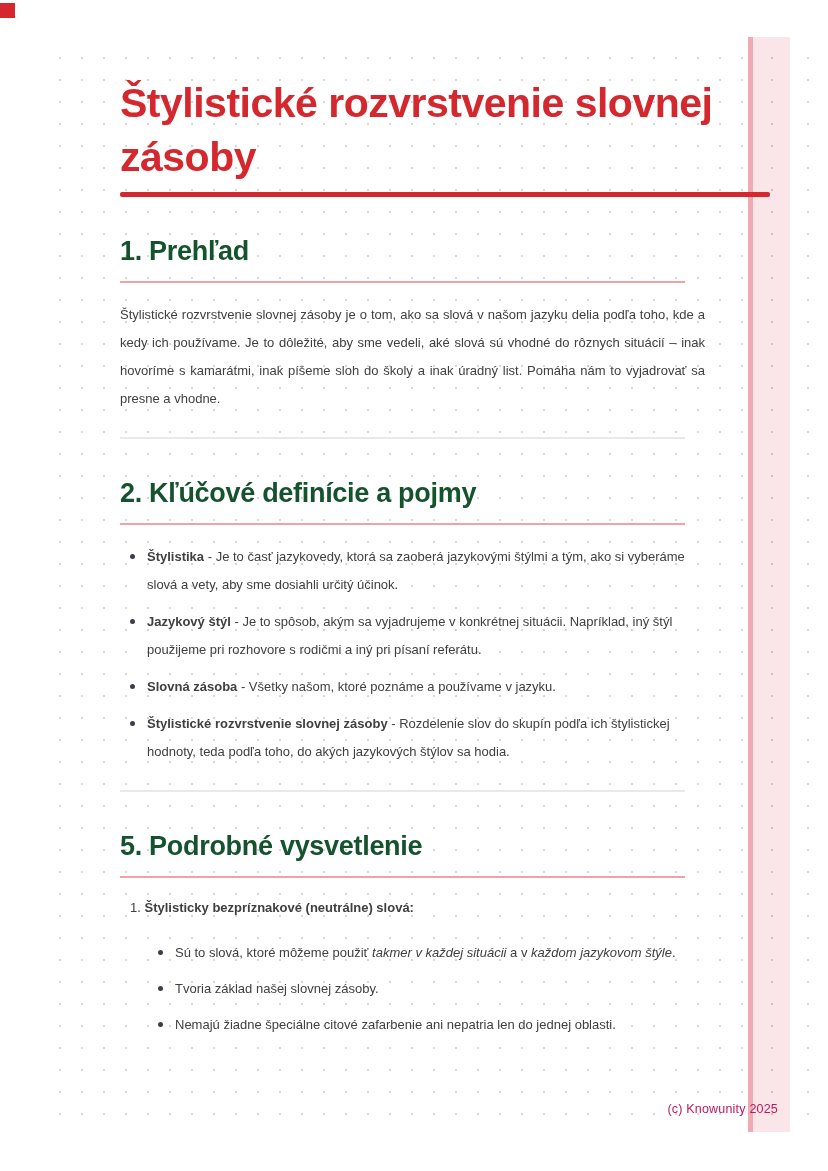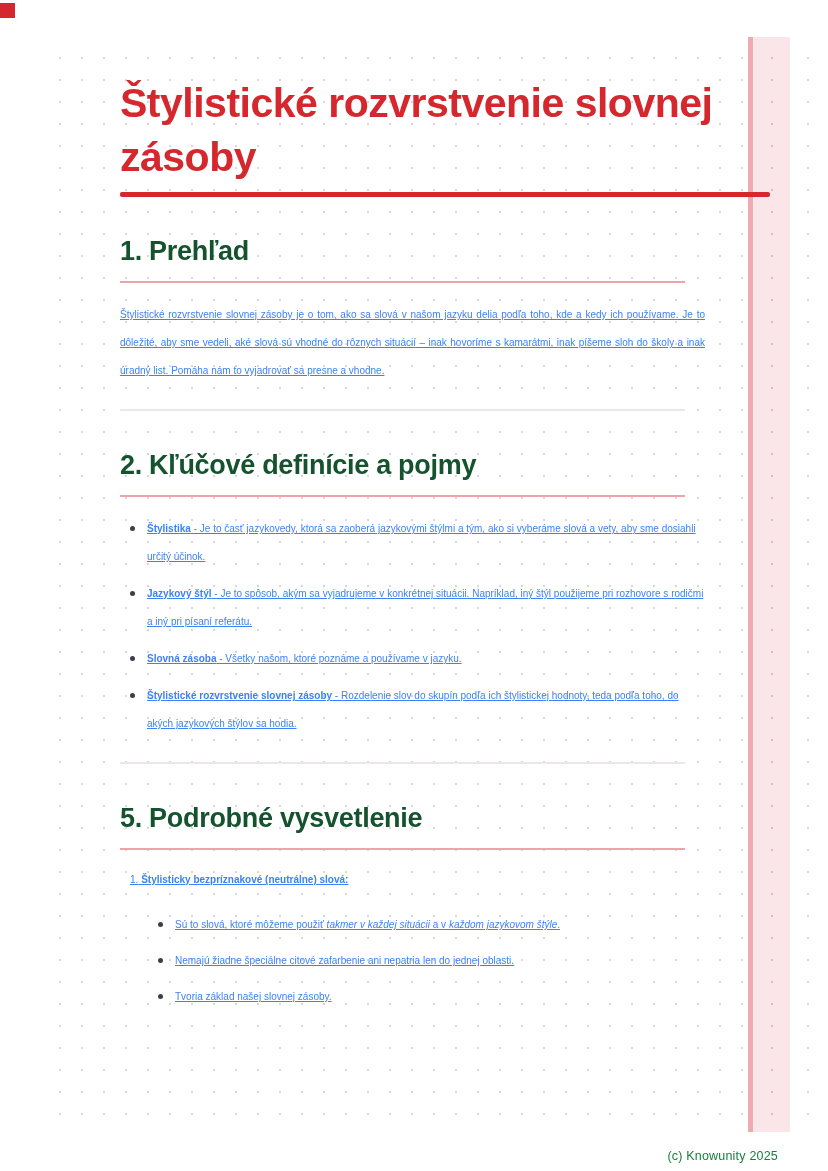--- a/index.html
+++ b/index.html
@@ -39,21 +39,21 @@
   .title-rule { margin-top:8px; width:650px; height:5px; background:#d5282e; border-radius:2px; }
 
   h2.section-heading {
     margin-top:38px; font-size:27px; line-height:32px; font-weight:bold;
     letter-spacing:-0.3px; color:#14532d;
   }
   .heading-underline { margin-top:14px; width:565px; height:2px; background:#efa3a9; }
 
   .divider { margin-top:24px; width:565px; height:2px; background:#ece8e8; }
 
-  .body-text { color:#3b82f6; font-size:10px; line-height:28px;text-decoration:underline; }
+  .body-text { color:#404040; font-size:13px; line-height:28px; }
 
   p.paragraph { margin-top:18px; width:585px; text-align:justify; }
 
   ul.def-list { margin-top:18px; width:585px; list-style:none; }
   ul.def-list > li { position:relative; padding-left:27px; }
   ul.def-list > li + li { margin-top:9px; }
   ul.def-list > li::before {
     content:""; position:absolute; left:10px; top:11px;
     width:5px; height:5px; border-radius:50%; background:#3a3f49;
   }
@@ -68,22 +68,22 @@
   ul.sub-list { margin-top:17px; margin-left:42px; width:543px; list-style:none; }
   ul.sub-list > li { position:relative; padding-left:13px; line-height:27px; }
   ul.sub-list > li + li { margin-top:9px; }
   ul.sub-list > li::before {
     content:""; position:absolute; left:-4px; top:11px;
     width:5px; height:5px; border-radius:50%; background:#3a3f49;
   }
   .it { font-style:italic; }
 
   .footer-credit {
-    position:absolute; right:50px; top:1149px;
-    font-size:12.5px; color:#15803d; letter-spacing:0.2px;
+    position:absolute; right:50px; top:1102px;
+    font-size:12.5px; color:#be185d; letter-spacing:0.2px;
   }
 </style>
 </head>
 <body>
 
 <div class="page">
 
   <div class="corner-square"></div>
 
   <div class="dots-area"></div>
@@ -115,21 +115,21 @@
     <h2 class="section-heading">5. Podrobné vysvetlenie</h2>
     <div class="heading-underline"></div>
 
     <div class="numbered-item body-text">
       <span class="num">1.</span>
       <span class="num-label">Štylisticky bezpríznakové (neutrálne) slová:</span>
     </div>
 
     <ul class="sub-list body-text">
       <li><span>Sú to slová, ktoré môžeme použiť </span><span class="it">takmer v každej situácii</span><span> a v </span><span class="it">každom jazykovom štýle</span><span>.</span></li>
+      <li><span>Tvoria základ našej slovnej zásoby.</span></li>
       <li><span>Nemajú žiadne špeciálne citové zafarbenie ani nepatria len do jednej oblasti.</span></li>
-      <li><span>Tvoria základ našej slovnej zásoby.</span></li>
     </ul>
 
   </div>
 
   <div class="footer-credit">(c) Knowunity 2025</div>
 
 </div>
 
 </body></html>

